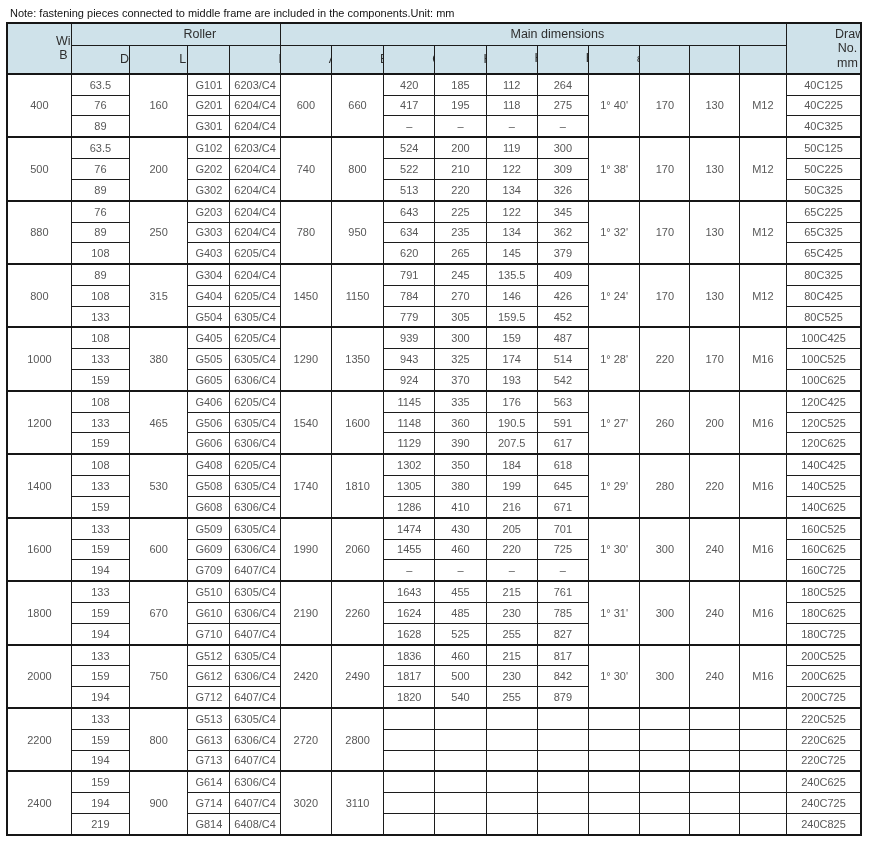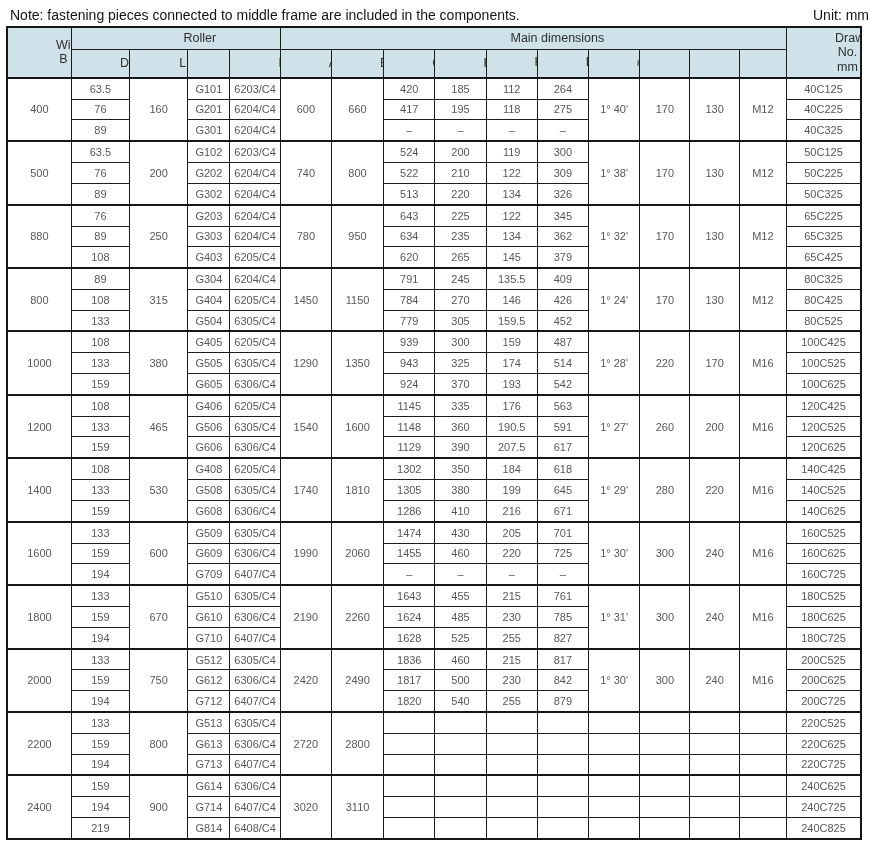--- a/index.html
+++ b/index.html
@@ -2,22 +2,22 @@
 <html><head>
 <meta charset="utf-8">
 <style>
   html,body{margin:0;padding:0;}
   body{
     width:870px;height:846px;background:#ffffff;
     font-family:"Liberation Sans",sans-serif;
     -webkit-font-smoothing:antialiased;
   }
   .topbar{
-    display:flex;justify-content:space-between;align-items:flex-end;
-    padding:7px 1px 3px 10px;font-size:14px;color:#141414;
+    display:flex;align-items:flex-end;
+    padding:7px 1px 3px 10px;font-size:11px;color:#141414;
   }
   table{
     border-collapse:collapse;table-layout:fixed;
     margin-left:6px;width:856px;height:814px;
     border:2px solid #161616;
   }
   th,td{
     border:1px solid #1c1c1c;
     text-align:center;vertical-align:middle;
     padding:0;overflow:hidden;

